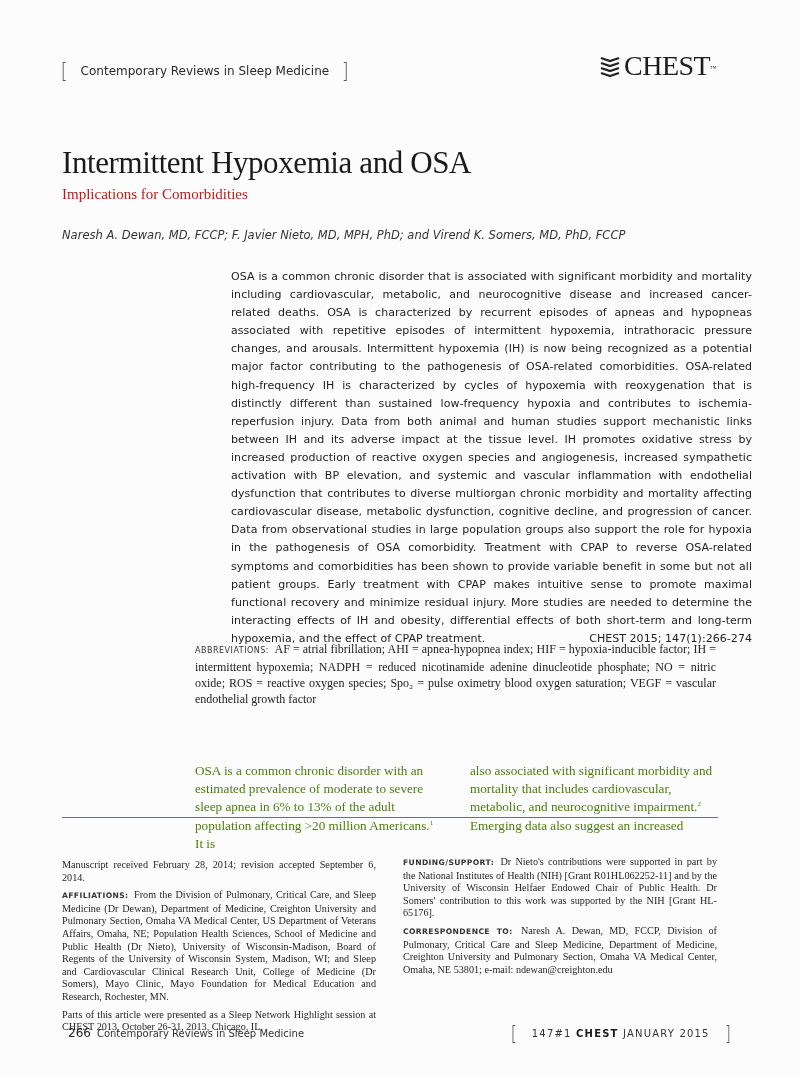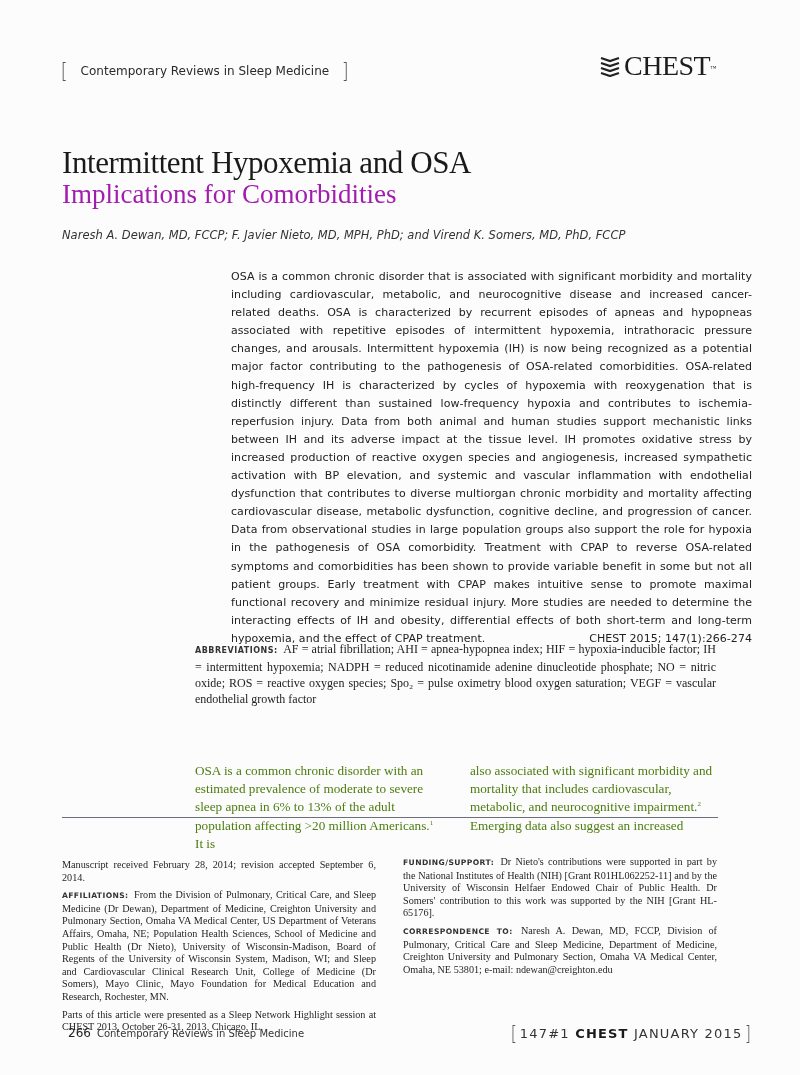--- a/index.html
+++ b/index.html
@@ -10,49 +10,49 @@
   .hdr-section { position: absolute; left: 60px; top: 58px; height: 26px; display: flex; align-items: center; }
   .bracket { font-family: "DejaVu Sans", sans-serif; font-weight: 200; color: #555; font-size: 22px; line-height: 22px; transform: scaleX(0.8); }
   .hdr-text { font-size: 12px; color: #2a2a2a; margin: 0 12px 0 12px; letter-spacing: 0; }
 
   .logo { position: absolute; left: 600px; top: 52px; display: flex; align-items: center; }
   .logo-mark { width: 20px; height: 22px; margin-right: 4px; }
   .logo-text { font-family: "Liberation Serif", serif; font-size: 28px; color: #1d1d1d; letter-spacing: -0.5px; line-height: 28px; }
   .logo-tm { font-size: 6px; vertical-align: top; position: relative; top: 2px; }
 
   .title { position: absolute; left: 62px; top: 145px; font-size: 31px; color: #1a1a1a; letter-spacing: -0.4px; line-height: 36px; }
-  .subtitle { position: absolute; left: 62px; top: 181px; font-size: 27px; color: #a21caf; line-height: 26px; }
+  .subtitle { position: absolute; left: 62px; top: 181px; font-size: 15px; color: #b91c1c; line-height: 26px; }
   .authors { position: absolute; left: 62px; top: 228px; font-size: 11.5px; font-style: italic; color: #333; }
 
   .abstract { position: absolute; left: 195px; top: 268px; width: 521px; font-size: 11px; line-height: 18.1px; text-align: justify; color: #222; letter-spacing: 0.05px; margin-left: 36px; }
   .abstract .cite { float: right; }
 
   .abbrev { position: absolute; left: 195px; top: 641px; width: 521px; font-size: 12px; line-height: 16.1px; text-align: justify; color: #222; }
-  .smallcaps-label { font-family: "DejaVu Sans", sans-serif; font-size: 8px; font-weight: bold; letter-spacing: 0.5px; text-transform: uppercase; color: #333; margin-right: 3px; }
+  .smallcaps-label { font-family: "DejaVu Sans", sans-serif; font-size: 8px; font-weight: normal; letter-spacing: 0.5px; text-transform: uppercase; color: #333; margin-right: 3px; }
 
   .body-col { position: absolute; top: 742px; width: 246px; font-size: 13.2px; line-height: 18.2px; color: #4d7c0f; margin-top: 20px; }
   .body-col.left { left: 195px; }
   .body-col.right { left: 470px; }
   sup { font-size: 7px; line-height: 0; }
 
   .rule { position: absolute; left: 62px; top: 817px; width: 656px; height: 1px; background: #6a6f7a; }
 
   .foot-col { position: absolute; top: 827px; width: 314px; font-size: 10.2px; line-height: 12.6px; color: #1f1f1f; text-align: justify; }
   .foot-col.left { left: 62px; margin-top: 32px; }
   .foot-col.right { left: 403px; margin-top: 29px; }
   .foot-col p { margin: 0 0 5px 0; }
   .foot-col .lbl { font-family: "DejaVu Sans", sans-serif; font-size: 7.6px; font-weight: bold; letter-spacing: 0.4px; text-transform: uppercase; color: #333; margin-right: 2px; }
 
   .footer-left { position: absolute; left: 68px; top: 1026px; display: flex; align-items: baseline; }
   .page-num { font-size: 12px; color: #222; margin-right: 6px; }
   .footer-section { font-size: 10px; color: #333; }
 
   .footer-right { position: absolute; left: 510px; top: 1022px; display: flex; align-items: center; height: 22px; }
   .footer-right .bracket { font-size: 20px; }
-  .footer-issue { font-size: 13px; color: #333; letter-spacing: 1.2px; margin: 0 2px; }
+  .footer-issue { font-size: 10px; color: #333; letter-spacing: 1.2px; margin: 0 14px; }
   .footer-issue b { font-weight: bold; color: #1a1a1a; }
 </style>
 </head>
 <body>
 
 <div class="hdr-section sans">
   <span class="bracket">[</span>
   <span class="hdr-text">Contemporary Reviews in Sleep Medicine</span>
   <span class="bracket">]</span>
 </div>

